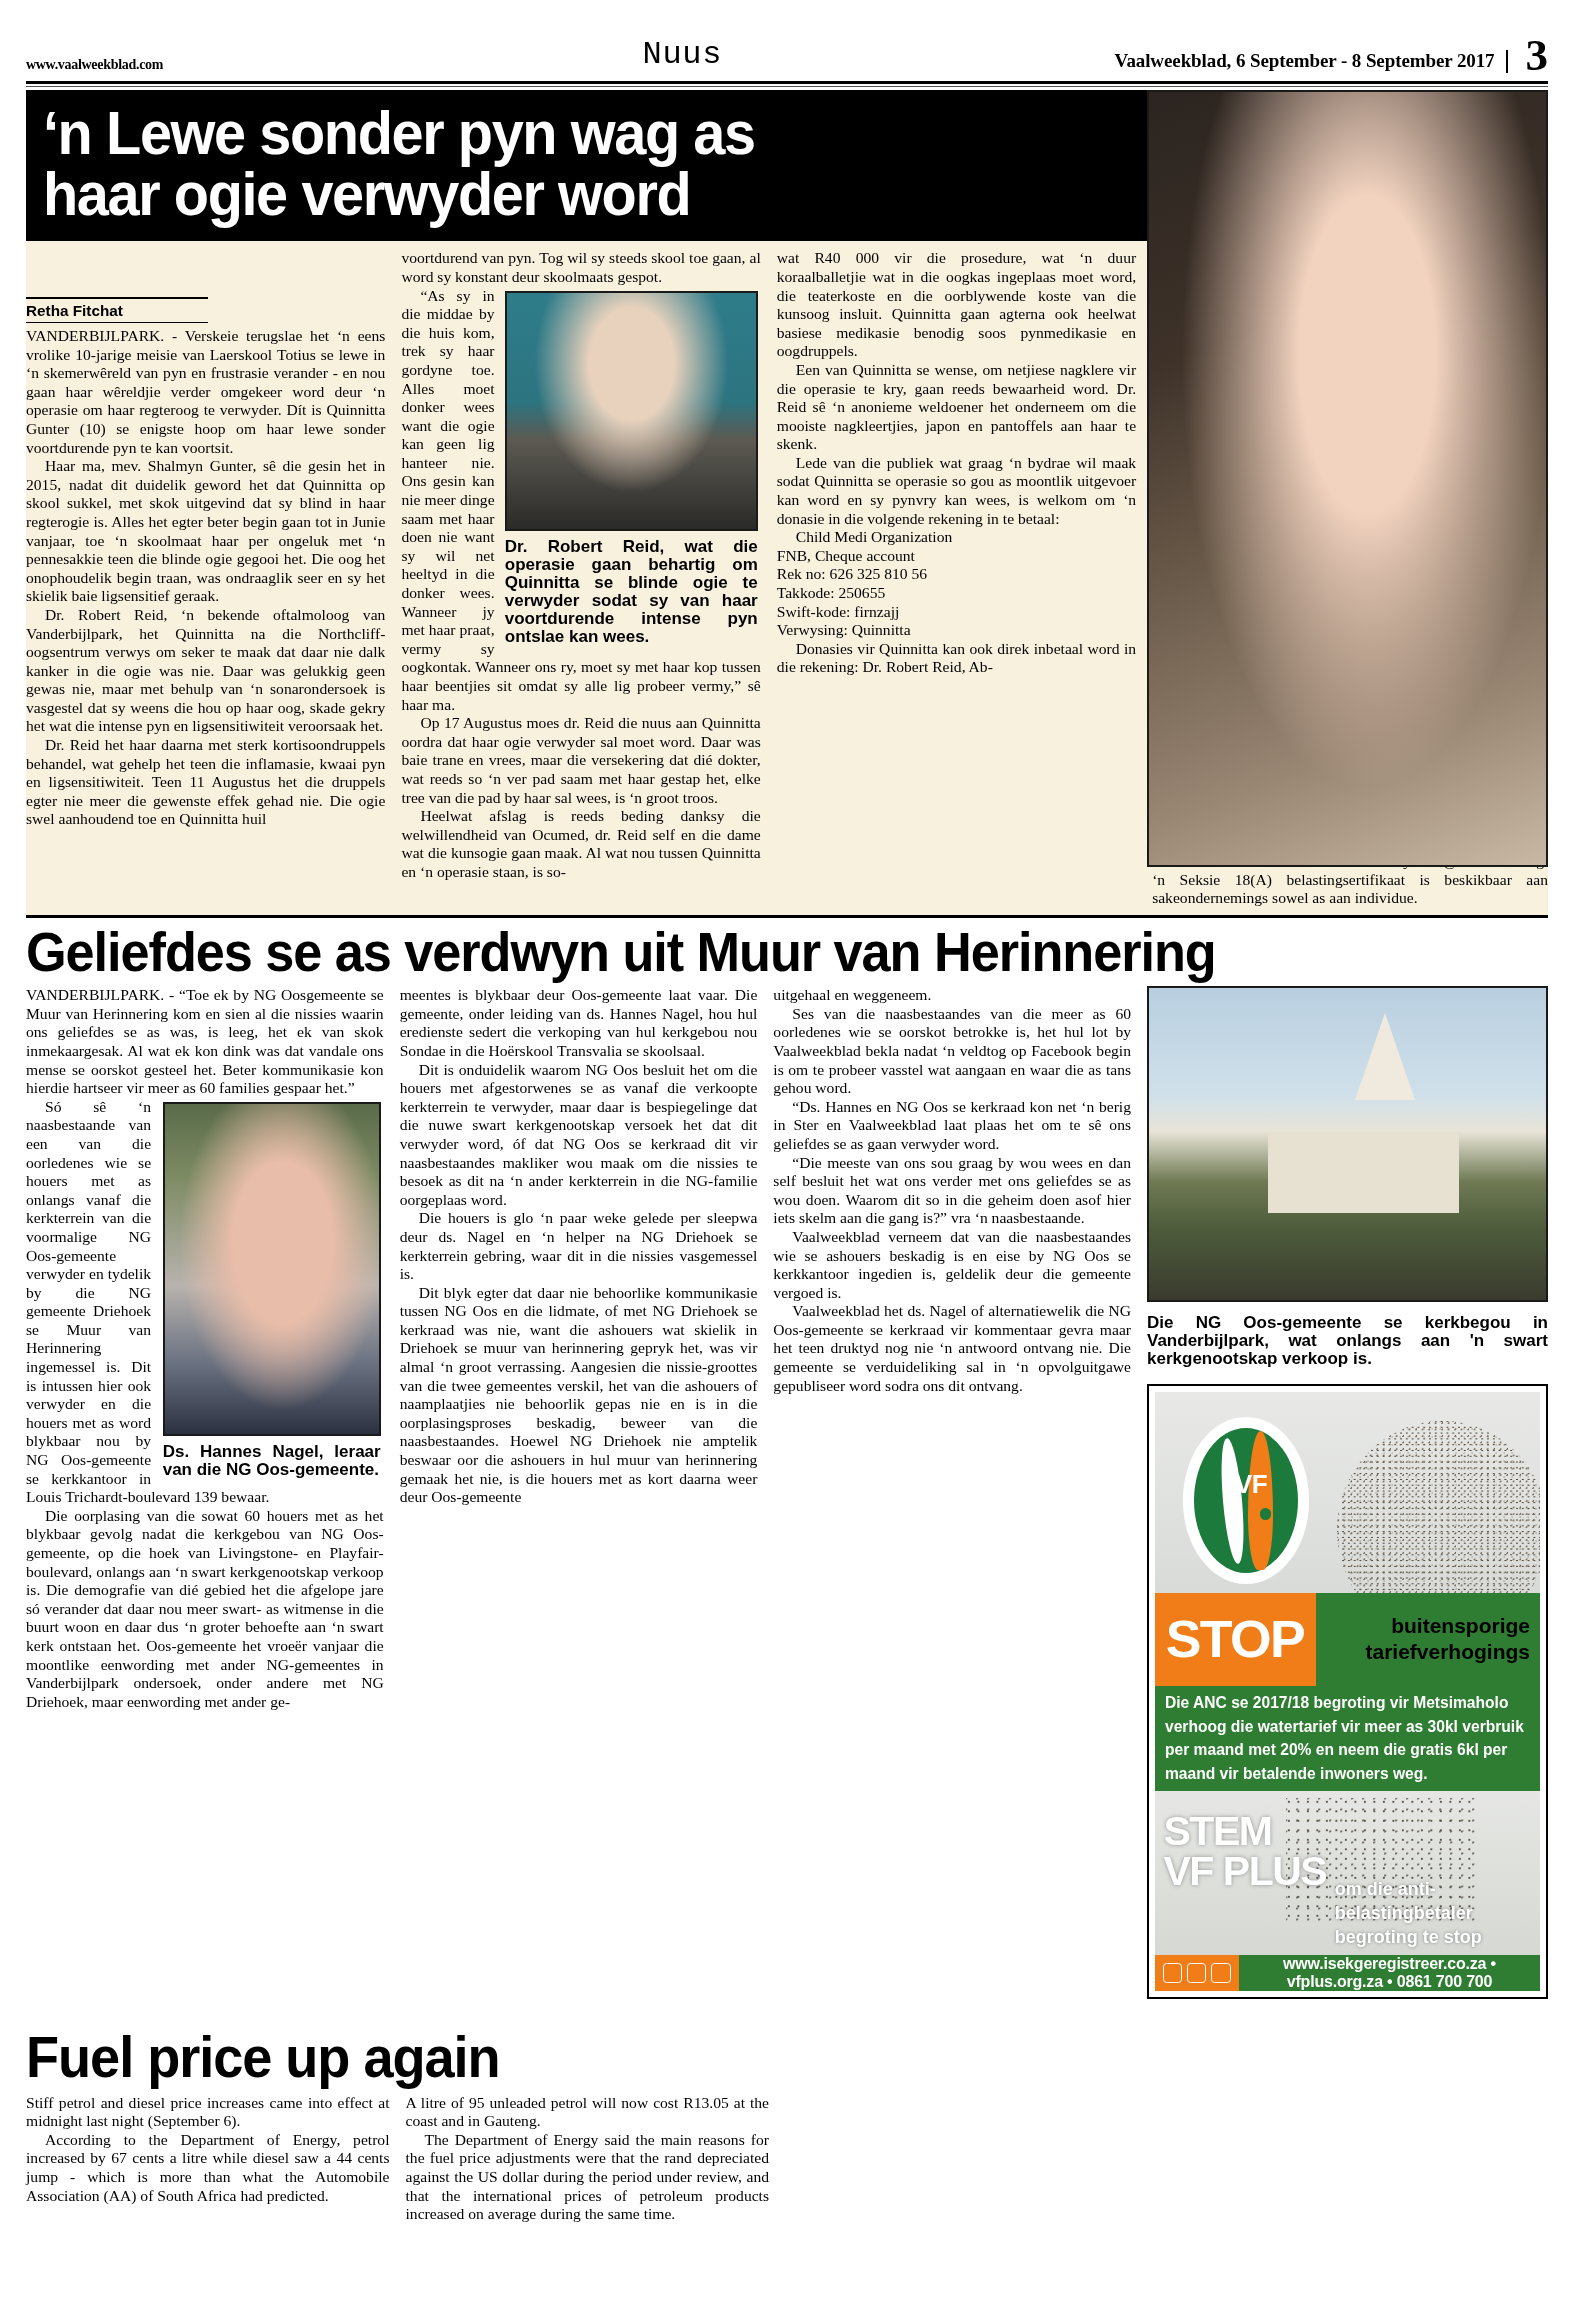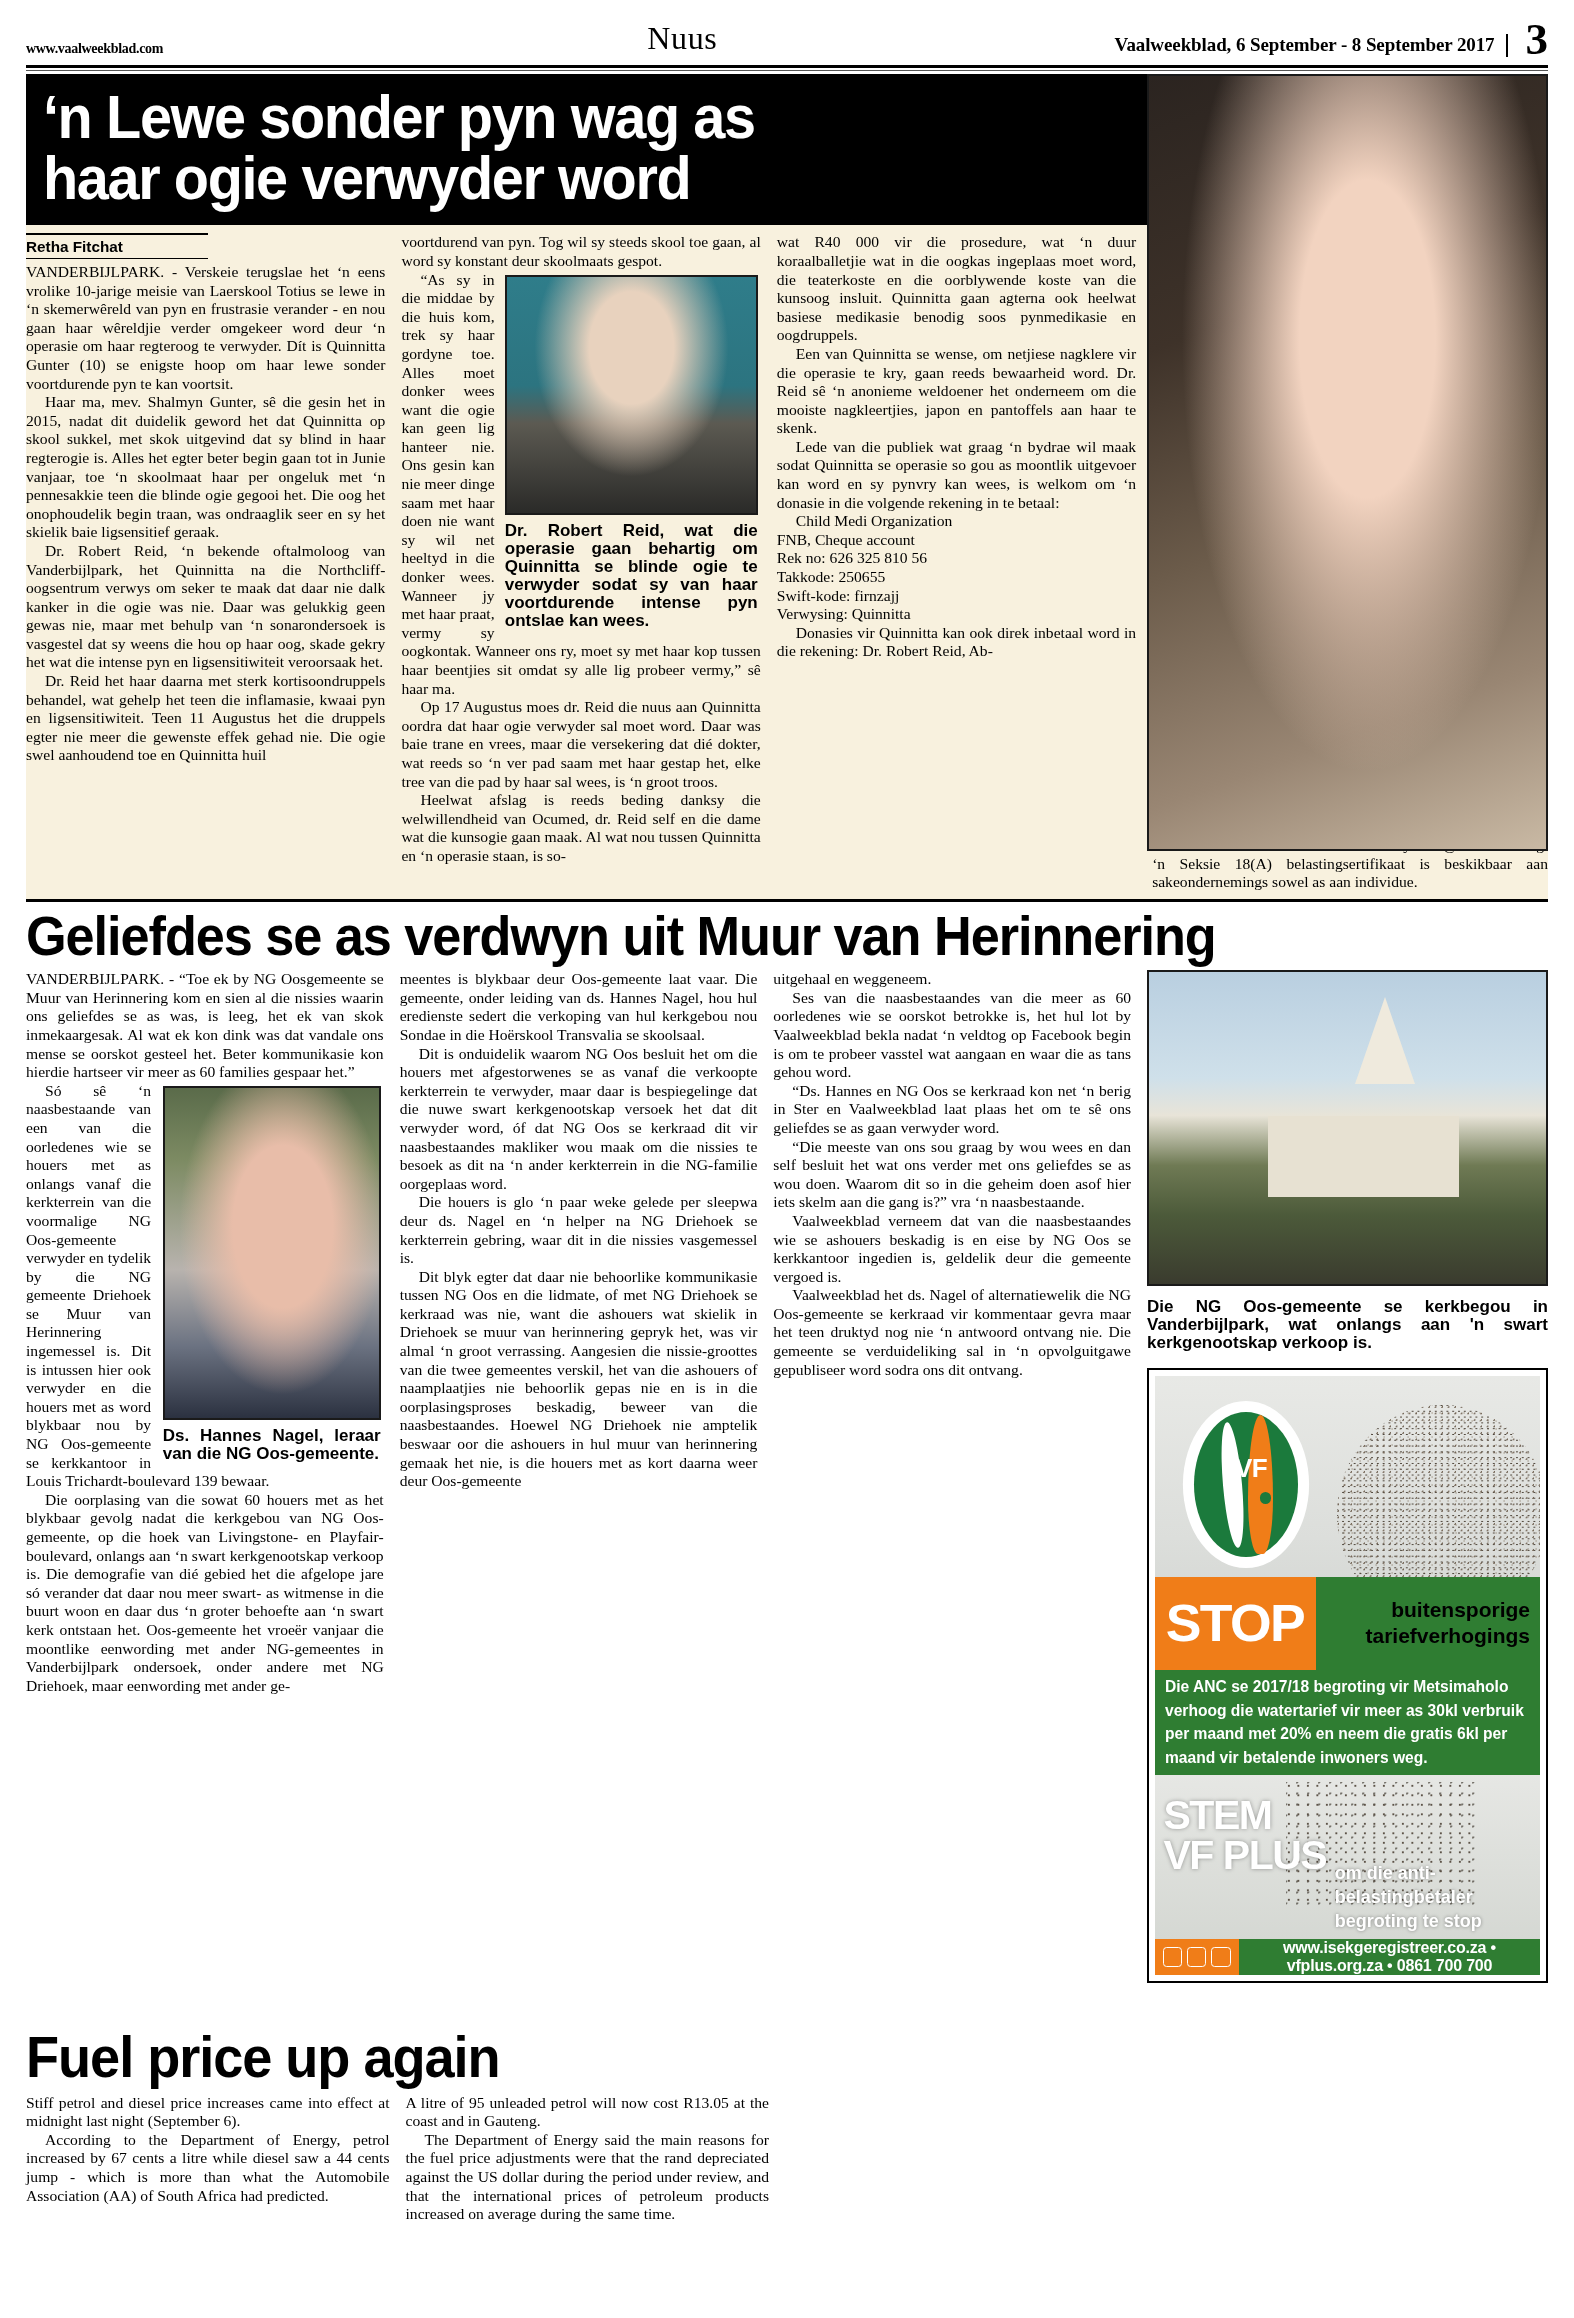--- a/index.html
+++ b/index.html
@@ -2,40 +2,40 @@
 <html style="font-size:11.6px"><head>
 <meta charset="utf-8">
 <style>
   html,body{margin:0;padding:0;background:#fff;}
   body{width:1574px;height:2319px;font-family:"Liberation Serif",serif;color:#000;position:relative;overflow:hidden;}
   .page{width:1574px;height:2319px;position:relative;background:#fff;box-sizing:border-box;padding:0 26px;}
 
   
   .masthead{display:flex;align-items:flex-end;justify-content:space-between;padding:20.4px 0 2.9px;position:relative;}
   .mast-url{font-family:"Liberation Serif",serif;font-weight:700;font-size:14px;letter-spacing:-0.3px;}
-  .mast-center{font-family:Liberation Serif, serif;font-size:32px;letter-spacing:0.7px;padding-bottom:-1.5px;margin-left:87px;}
+  .mast-center{font-family:Liberation Mono, monospace;font-size:32px;letter-spacing:0.7px;padding-bottom:-1.5px;margin-left:87px;margin-top:16px;}
   .mast-date-wrap{display:flex;align-items:flex-end;gap:13px;}
   .mast-date{font-family:"Liberation Serif",serif;font-weight:700;font-size:19px;letter-spacing:-0.1px;padding-right:11.6px;border-right:2.2px solid #000;padding-bottom:1.5px;}
   .mast-page{font-family:"Liberation Serif",serif;font-weight:700;font-size:45px;line-height:.8;padding-left:4.4px;}
   .mast-rule{height:3.6px;background:#000;margin-top:4.4px;}
   .mast-rule2{height:1.5px;background:#555;margin-top:1.5px;}
 
   
   .body-col{font-family:"Liberation Serif",serif;font-size:15.6px;line-height:18.6px;text-align:justify;}
   .body-col p{margin:0;text-indent:19px;}
   .body-col p.first{text-indent:0;}
   .caption{font-family:"Liberation Sans",sans-serif;font-weight:700;font-size:17px;line-height:18px;text-align:justify;}
   .photo{border:2.2px solid #1a1a1a;box-sizing:border-box;position:relative;overflow:hidden;}
 
   
   .art1{position:relative;background:#f8f1de;padding:0;margin-top:2.9px;}
   .hl-block{background:#000;color:#fff;padding:13px 17.4px 16px;width:1131px;box-sizing:border-box;}
   .hl-block h1{margin:0;font-family:"Liberation Sans",sans-serif;font-weight:700;font-size:62px;line-height:.98;letter-spacing:-1.5px;transform:scaleX(.93);transform-origin:left center;}
   .girlphoto{position:absolute;right:0;top:0;width:401px;height:777px;}
-  .byline{font-family:"Liberation Sans",sans-serif;font-weight:700;font-size:15.3px;border-top:2.2px solid #000;border-bottom:1.5px solid #000;padding:2.2px 0 2.9px;margin-bottom:3.6px;width:182px;}
+  .byline{font-family:"Liberation Sans",sans-serif;font-weight:700;font-size:15.3px;border-top:2.2px solid #000;border-bottom:1.5px solid #000;padding:2.2px 0 2.9px;margin-bottom:3.6px;width:182px;margin-top:48px;}
   .art1-cols{display:flex;gap:16px;padding:8.7px 0 7.3px;}
   .art1-col{width:364px;}
 
   
   .art2{margin-top:7.3px;}
   .art2 h1{margin:0;font-family:"Liberation Sans",sans-serif;font-weight:700;font-size:55px;line-height:1;letter-spacing:-1.1px;transform:scaleX(.95);transform-origin:left center;padding-bottom:5.8px;}
   .art2-cols{display:flex;gap:16px;}
   .art2-col{width:364px;}
   .churchphoto{width:401px;height:316px;}
 

